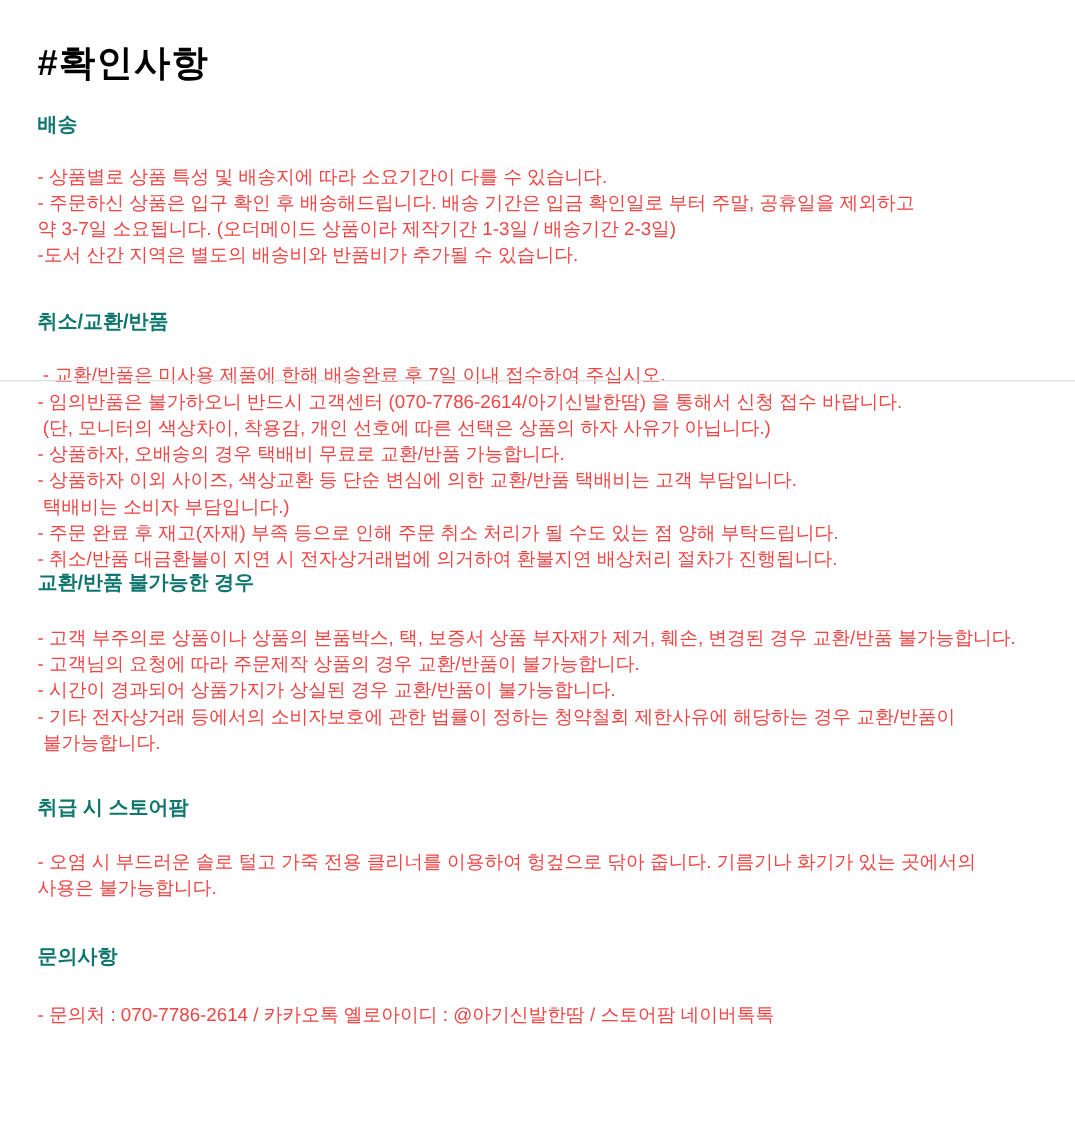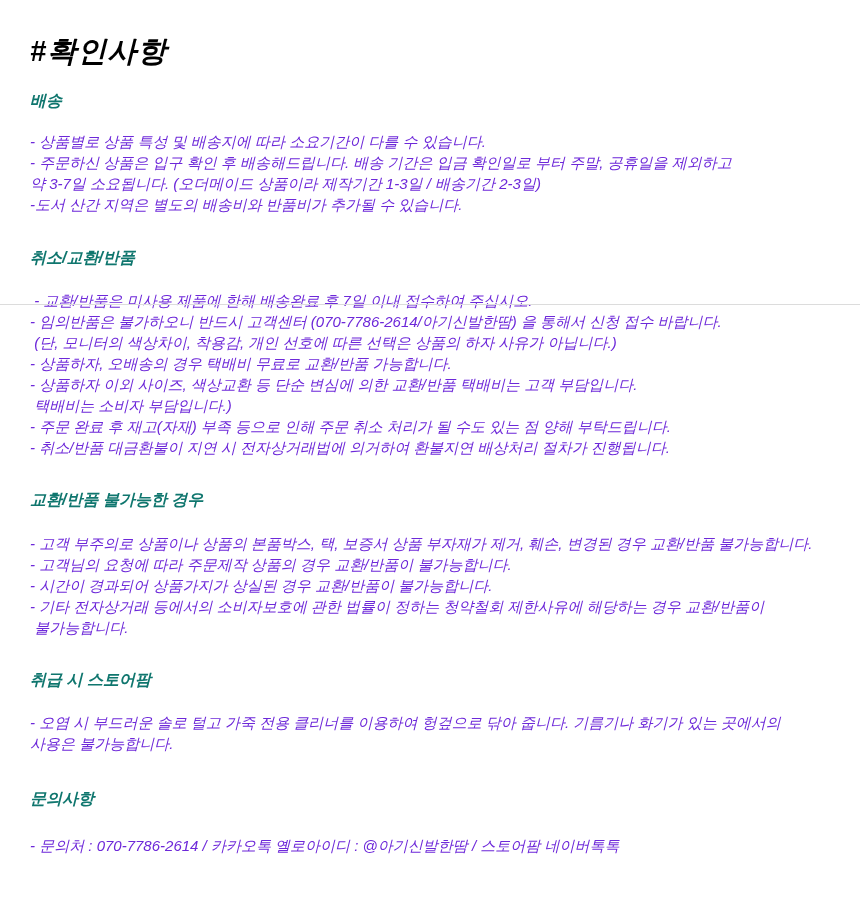--- a/index.html
+++ b/index.html
@@ -8,21 +8,20 @@
     background: #ffffff;
   }
   .page {
     position: relative;
     width: 860px;
     height: 900px;
     background: #ffffff;
     color: #111111;
     font-family: "Liberation Sans", "DejaVu Sans", sans-serif;
     overflow: hidden;
-    font-style: italic;
   }
   .content {
     padding: 0 0 0 30px;
   }
   .page-title {
     margin: 0;
     padding-top: 33px;
     font-size: 29px;
     line-height: 36px;
     font-weight: 800;
@@ -36,28 +35,28 @@
     font-weight: 700;
     color: #0f766e;
   }
   .para {
     margin: 0;
   }
   .line {
     font-size: 15px;
     line-height: 21px;
     white-space: pre;
-    color: #6d28d9;
+    color: #ef4444;
   }
   
   .h-shipping   { margin-top: 23px; }
   .p-shipping   { margin-top: 21px; }
   .h-cancel     { margin-top: 34px; }
   .p-cancel     { margin-top: 23px; }
-  .h-noexchange { margin-top: 33px; }
+  .h-noexchange { }
   .p-noexchange { margin-top: 24px; }
   .h-handling   { margin-top: 33px; }
   .p-handling   { margin-top: 23px; }
   .h-inquiry    { margin-top: 36px; }
   .p-inquiry    { margin-top: 27px; }
   .divider {
     position: absolute;
     left: 0;
     right: 0;
     top: 304px;

